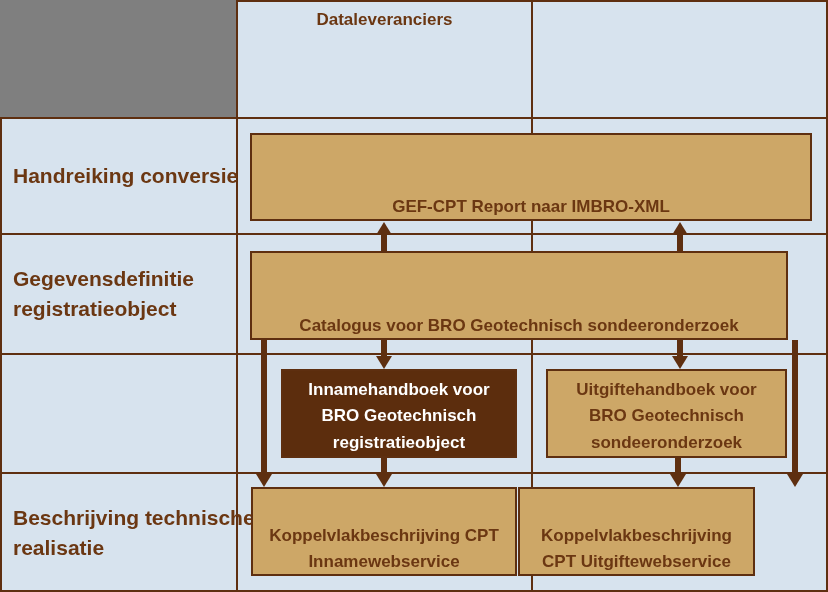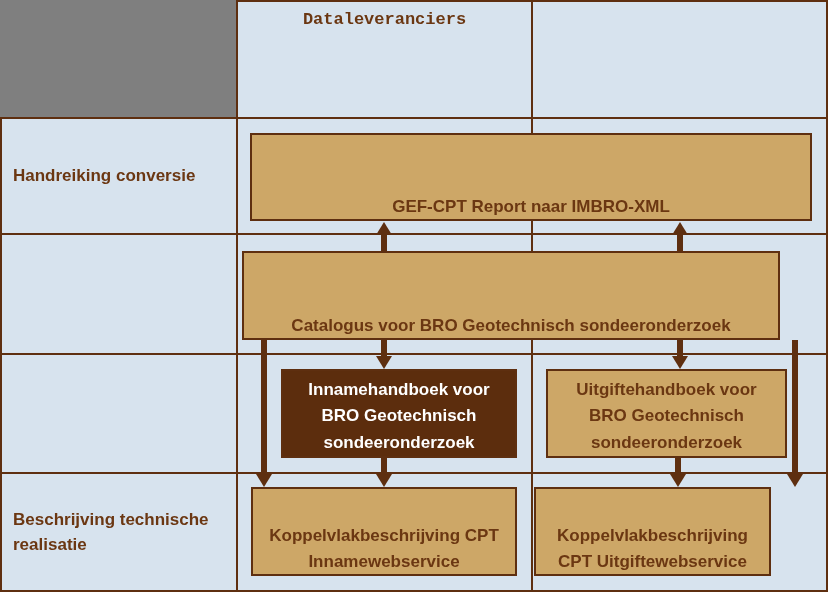--- a/index.html
+++ b/index.html
@@ -11,23 +11,23 @@
     position:relative; width:828px; height:592px; overflow:hidden;
     background:var(--background);
     box-shadow: inset 0 0 0 2px var(--line-brown);
     font-family:"Liberation Sans", sans-serif;
     font-weight:bold; color:var(--text-brown);
   }
   .hline{position:absolute; left:0; width:828px; height:2px; background:var(--line-brown); z-index:1;}
   .vline{position:absolute; top:0; height:592px; width:2px; background:var(--line-brown); z-index:1;}
   .corner{position:absolute; left:0; top:0; width:236px; height:117px; background:var(--panel-gray); z-index:2;}
   .hcell{position:absolute; top:0; height:117px; z-index:3; display:flex; justify-content:center;
-         align-items:flex-start; padding-top:10px; box-sizing:border-box; font-size:17px;font-family:Liberation Mono, monospace;}
+         align-items:flex-start; padding-top:10px; box-sizing:border-box; font-size:17px;}
   .rlabel{position:absolute; left:0; width:276px; z-index:3; display:flex; align-items:center;
-          box-sizing:border-box; padding:0 18px 0 13px; font-size:17px; line-height:1.45;}
+          box-sizing:border-box; padding:0 18px 0 13px; font-size:21px; line-height:1.45;}
   .box{position:absolute; z-index:4; box-sizing:border-box; border:2px solid var(--line-brown);
        background:var(--box-tan); display:flex; align-items:flex-end; justify-content:center;
        text-align:center; font-size:17px; line-height:1.5; padding:0 16px;}
   .box.dark{background:var(--box-dark-brown); color:var(--text-white);}
   .arrow{position:absolute; width:16px; z-index:5; pointer-events:none;}
   .shaft{position:absolute; left:5px; width:6px; background:var(--line-brown);}
   .head{position:absolute; left:0; width:0; height:0;
         border-left:8px solid transparent; border-right:8px solid transparent;}
   .head.up{top:0; border-bottom:13px solid var(--line-brown);}
   .head.down{bottom:0; border-top:13px solid var(--line-brown);}
@@ -51,40 +51,43 @@
 
   <div class="corner"></div>
 
   <div class="hcell" style="left:238px; width:293px">
     <span>Dataleveranciers</span>
   </div>
 
   <div class="rlabel" style="top:119px; height:114px">
     <span>Handreiking conversie</span>
   </div>
+  <div class="rlabel" style="top:235px; height:118px">
+    <span>Gegevensdefinitie registratieobject</span>
+  </div>
   <div class="rlabel" style="top:474px; height:118px">
     <span>Beschrijving technische realisatie</span>
   </div>
 
   <div class="box" style="left:250px; top:133px; width:562px; height:88px">
     <span>GEF-CPT Report naar IMBRO-XML</span>
   </div>
-  <div class="box" style="left:242px; top:251px; width:538px; height:89px">
+  <div class="box" style="left:250px; top:251px; width:538px; height:89px">
     <span>Catalogus voor BRO Geotechnisch sondeeronderzoek</span>
   </div>
   <div class="box dark" style="left:281px; top:369px; width:236px; height:89px; line-height:1.55">
-    <span>Innamehandboek voor BRO Geotechnisch sondeeronderzoek</span>
+    <span>Innamehandboek voor BRO Geotechnisch registratieobject</span>
   </div>
   <div class="box" style="left:546px; top:369px; width:241px; height:89px; line-height:1.55">
     <span>Uitgiftehandboek voor BRO Geotechnisch sondeeronderzoek</span>
   </div>
   <div class="box" style="left:251px; top:487px; width:266px; height:89px">
     <span>Koppelvlakbeschrijving CPT Innamewebservice</span>
   </div>
-  <div class="box" style="left:534px; top:487px; width:237px; height:89px">
+  <div class="box" style="left:518px; top:487px; width:237px; height:89px">
     <span>Koppelvlakbeschrijving CPT Uitgiftewebservice</span>
   </div>
 
   <div class="arrow a-up" style="left:376px">
     <div class="head up"></div>
       <div class="shaft"></div>
   </div>
   <div class="arrow a-up" style="left:672px">
     <div class="head up"></div>
       <div class="shaft"></div>

